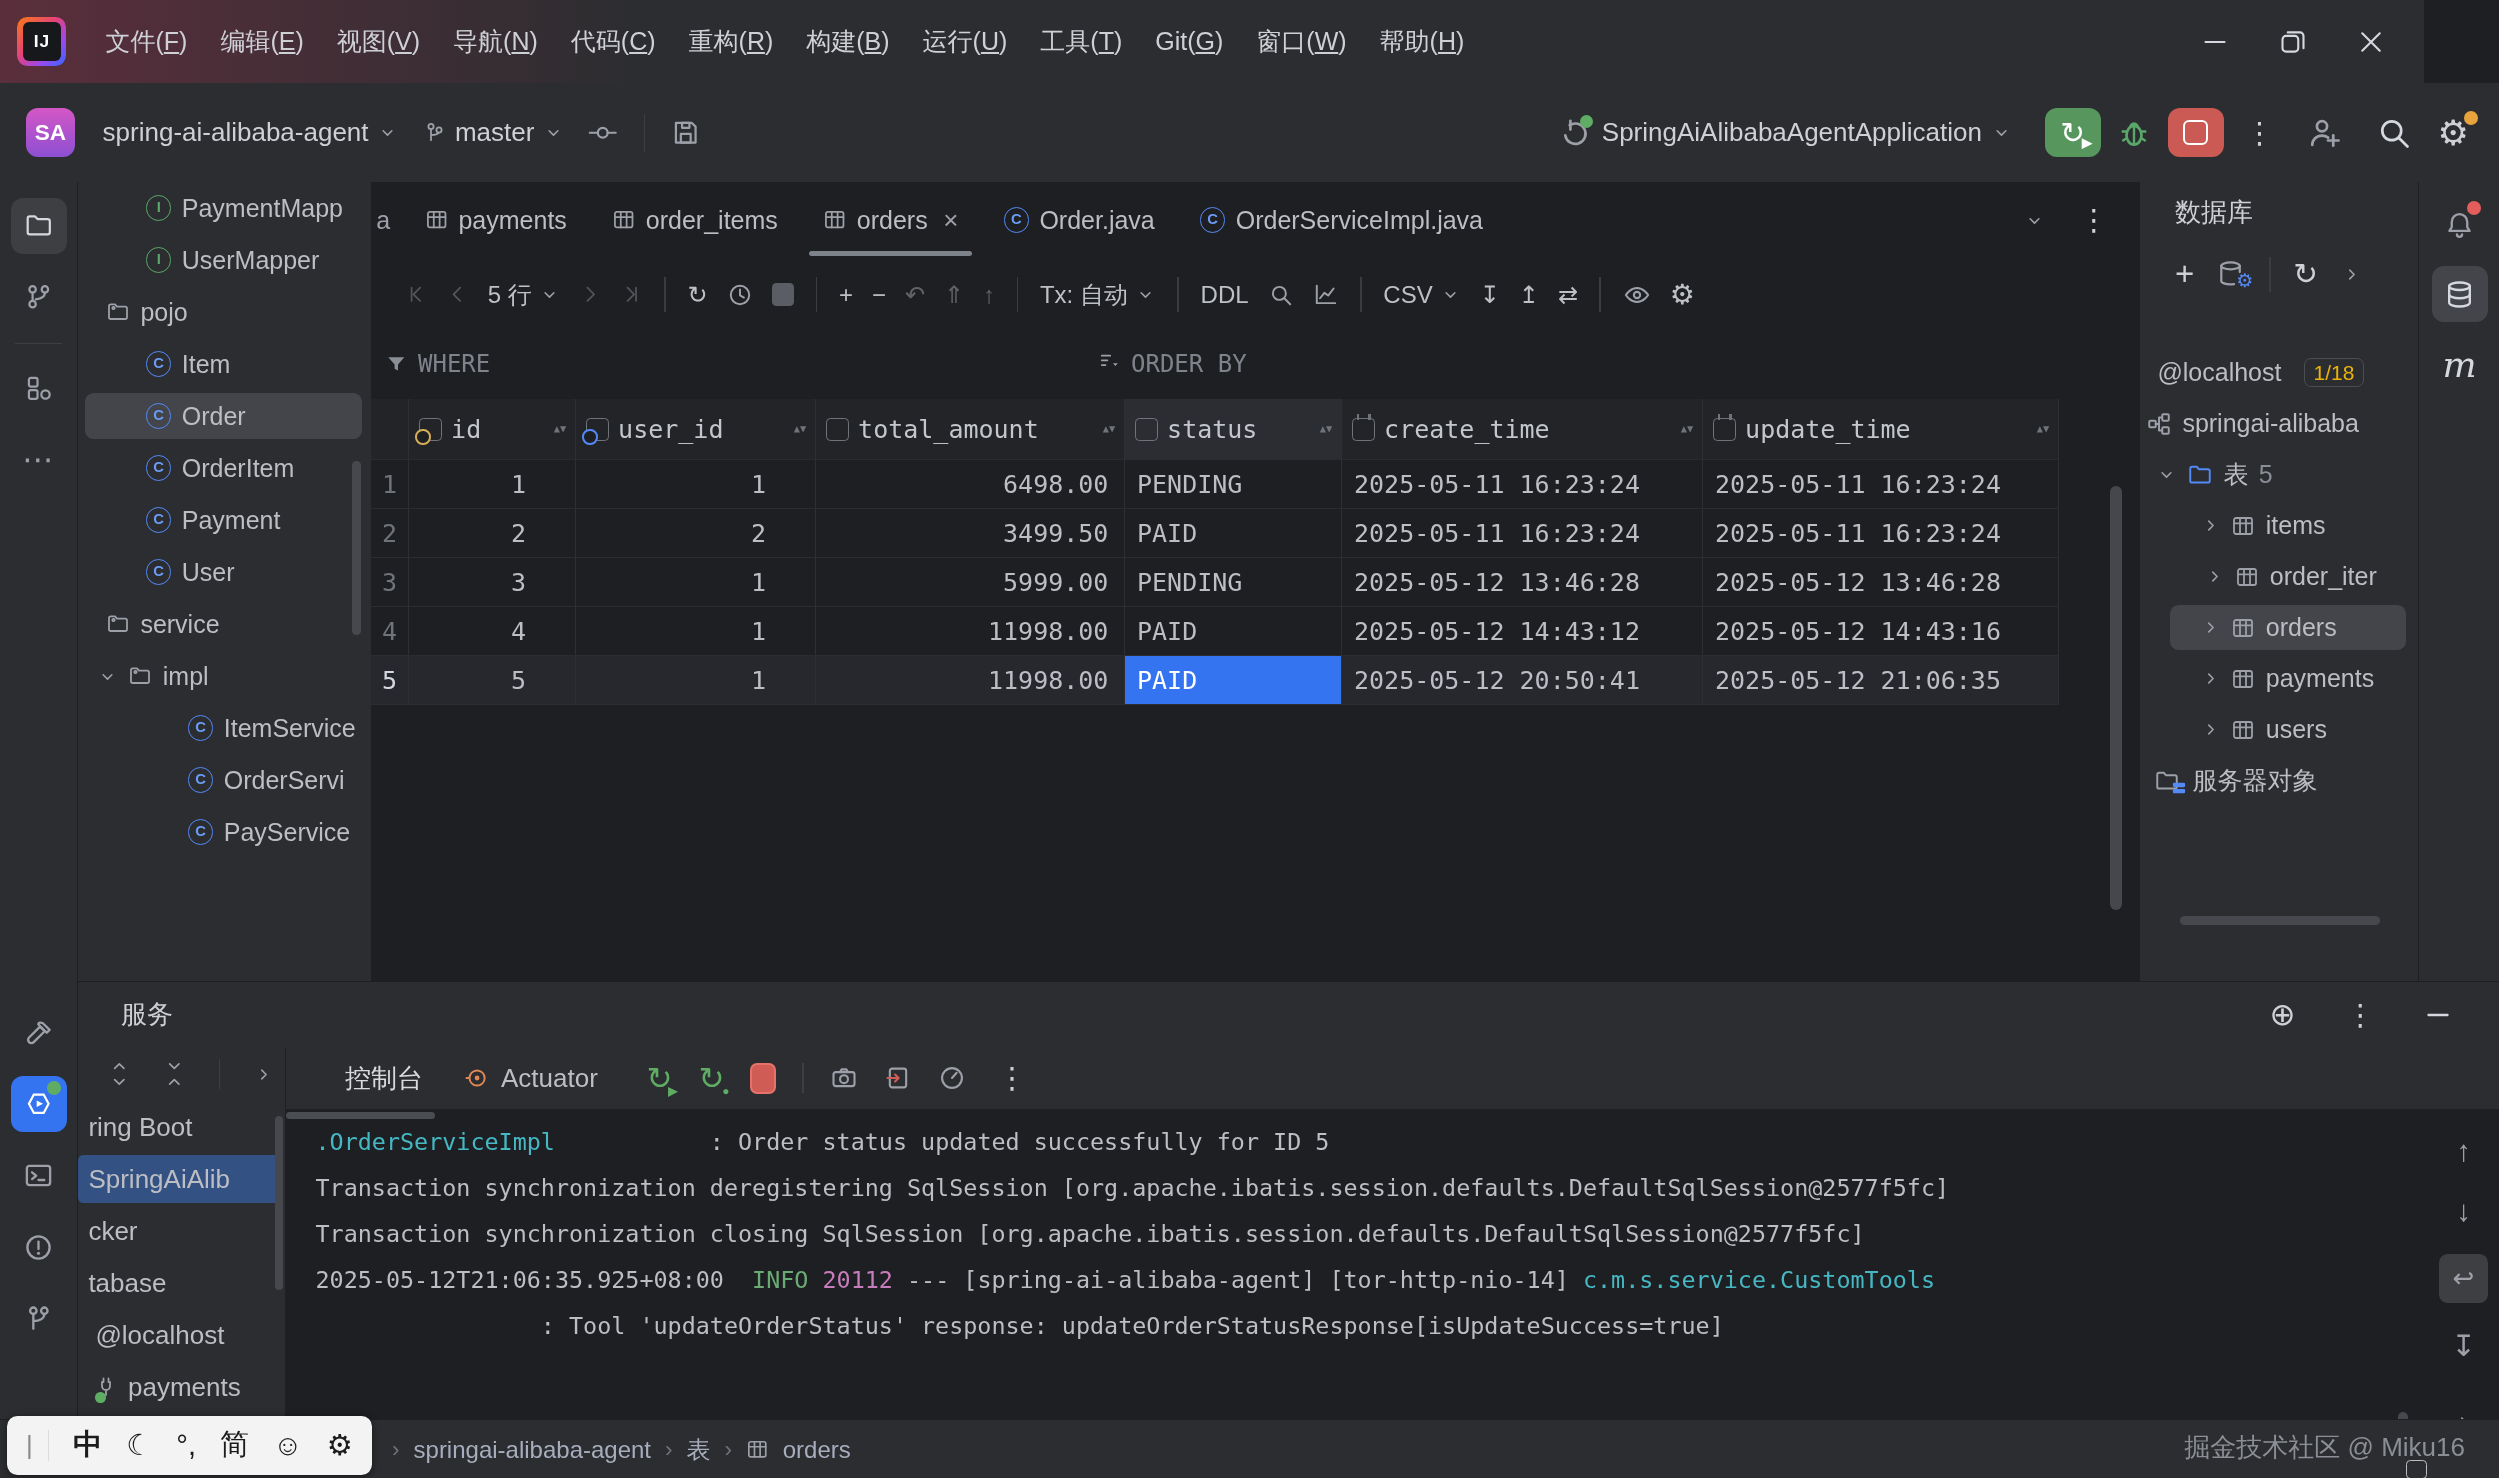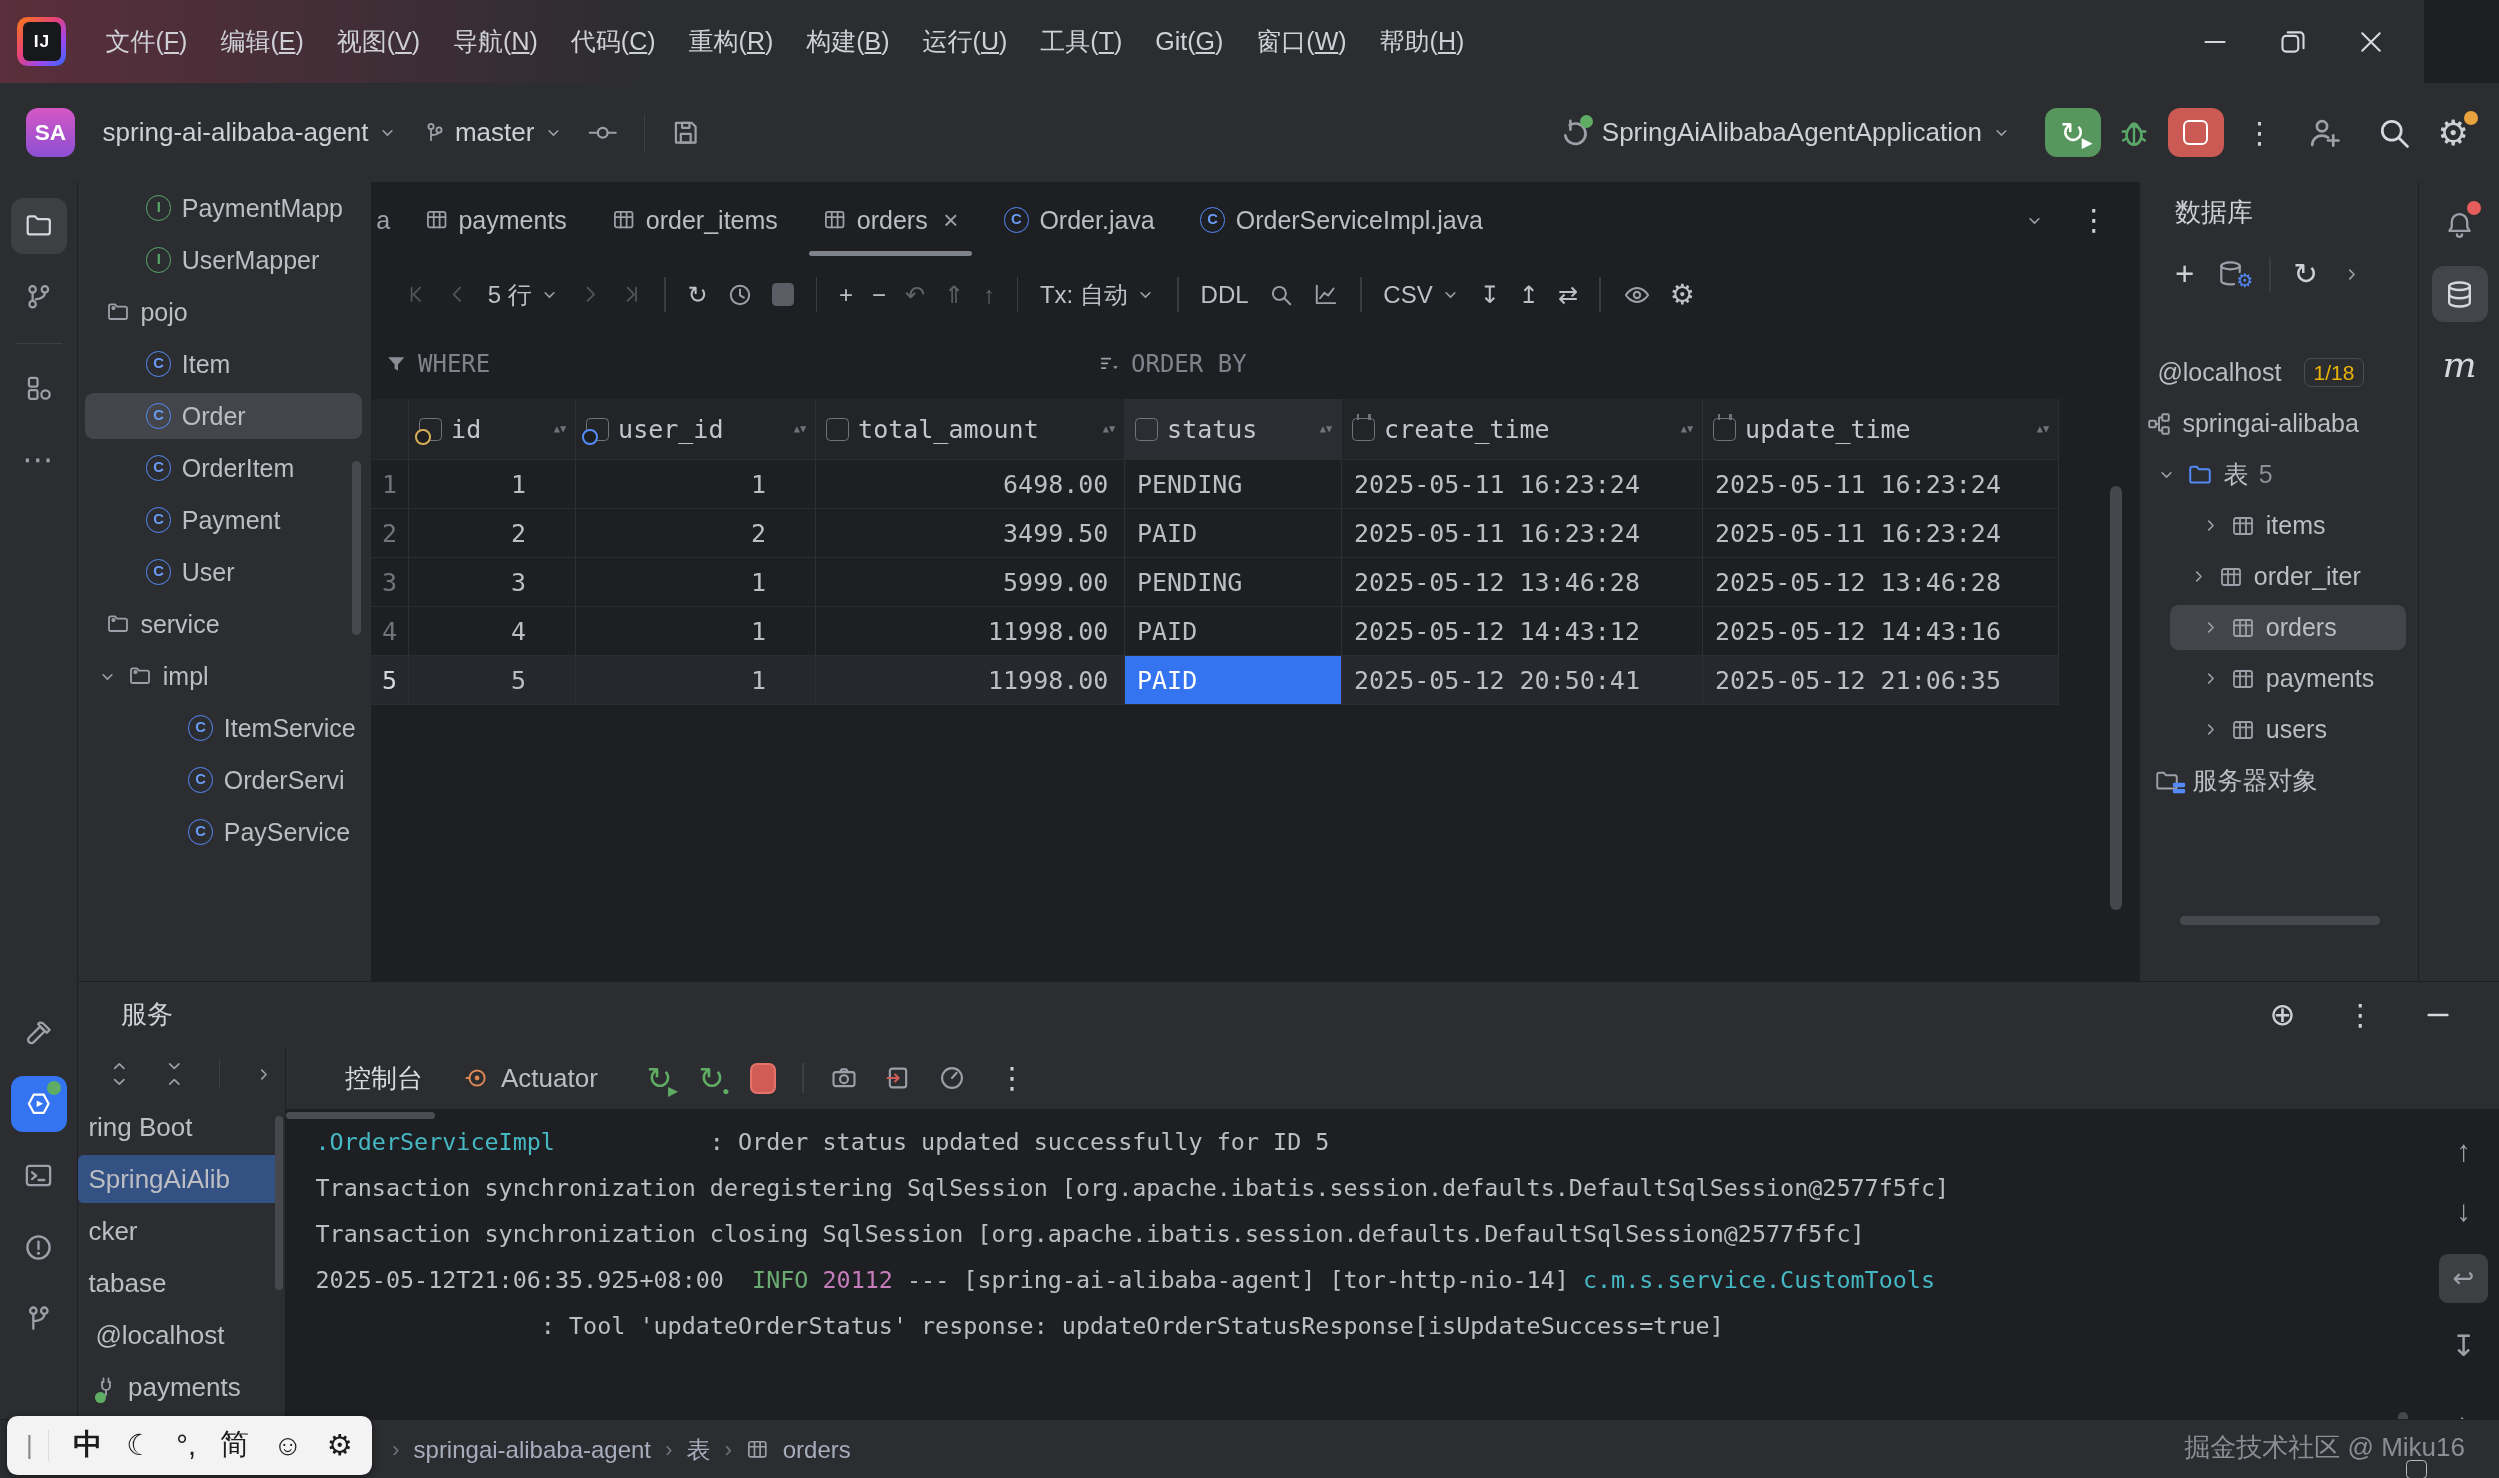--- a/index.html
+++ b/index.html
@@ -69,21 +69,21 @@
   .tabbar-end{margin-left:auto;display:flex;align-items:center;gap:22.6px;padding-right:17.4px}
 
   .gtoolbar{height:73px;display:flex;align-items:center;padding-left:24px;font-size:24px;color:#bdc0c6}
   .gt{display:flex;align-items:center;gap:7px;margin:0 9.5px;white-space:nowrap}
   .gt.dis{opacity:.42}
   .gdiv{width:1.7px;height:35px;background:#3a3c40;margin:0 12px}
   .graysq{width:22.6px;height:22.6px;border-radius:4.3px;background:#5a5d63}
 
   .filterrow{height:68px;position:relative;font:24px "DejaVu Sans Mono",monospace;color:#7f838b}
   .fwhere{position:absolute;left:14px;top:19px;display:flex;align-items:center;gap:10.4px}
-  .forder{position:absolute;left:727px;top:19px;display:flex;align-items:center;gap:10.4px}
+  .forder{position:absolute;left:727px;top:19px;display:flex;align-items:flex-start;gap:10.4px}
 
   .grid{font:25px "DejaVu Sans Mono",monospace}
   .ghead,.grow{display:flex}
   .gcell{box-sizing:border-box;border-right:0.9px solid #2d2f34;border-bottom:0.9px solid #2a2c30;
     display:flex;align-items:center;overflow:hidden}
   .ghead .gcell{height:61px;background:#232428;color:#c3c6cc;gap:8.7px;padding:0 8.7px 0 10.4px}
   .ghead .hstatus{background:#2b2d33}
   .grow .gcell{height:49px;padding:0 12px}
   .w-gut{width:38px;justify-content:center;color:#6f737a;background:#1e1f22}
   .w-id{width:167px}.w-uid{width:240px}.w-amt{width:309px}.w-st{width:217px}.w-ct{width:361px}.w-ut{width:356px}
@@ -697,21 +697,21 @@
         <path class="ic" d="M7 10l5 5 5-5"></path>
       </svg>
     <svg width="24" height="24" viewBox="0 0 24 24">
         <rect class="ic" x="3" y="4" width="18" height="16" rx="2"></rect>
         <line class="ic" x1="3" y1="9.3" x2="21" y2="9.3"></line>
         <line class="ic" x1="9" y1="4" x2="9" y2="20"></line>
         <line class="ic" x1="15" y1="4" x2="15" y2="20"></line>
       </svg>
     <span>items</span>
   </div>
-  <div class="dbrow" style="padding-left:48px">
+  <div class="dbrow" style="padding-left:64px">
     <svg class="chv" viewBox="0 0 24 24" style="transform:rotate(-90deg)">
         <path class="ic" d="M7 10l5 5 5-5"></path>
       </svg>
     <svg width="24" height="24" viewBox="0 0 24 24">
         <rect class="ic" x="3" y="4" width="18" height="16" rx="2"></rect>
         <line class="ic" x1="3" y1="9.3" x2="21" y2="9.3"></line>
         <line class="ic" x1="9" y1="4" x2="9" y2="20"></line>
         <line class="ic" x1="15" y1="4" x2="15" y2="20"></line>
       </svg>
     <span>order_iter</span>

